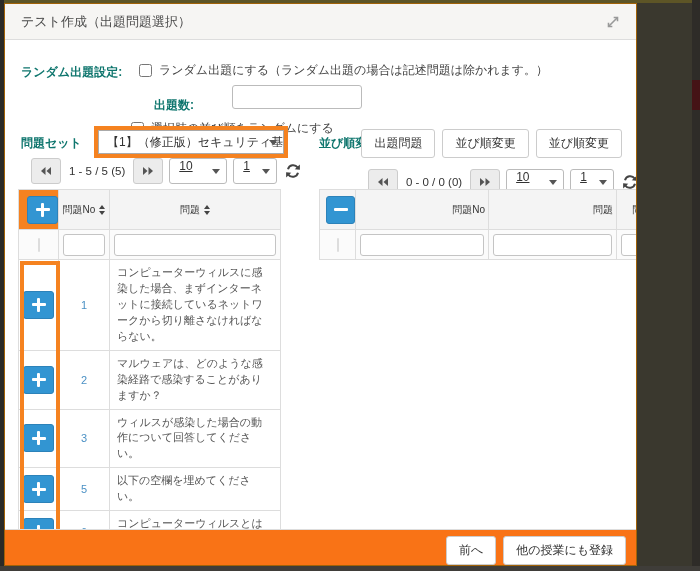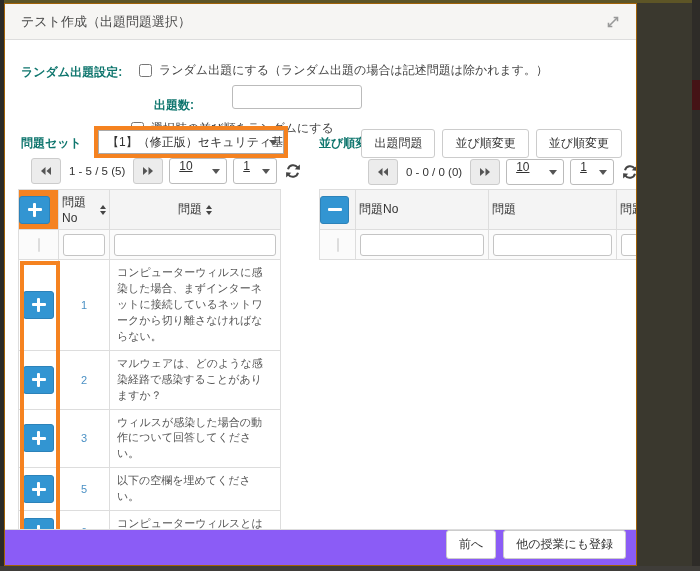--- a/index.html
+++ b/index.html
@@ -52,36 +52,36 @@
   .caret { position:absolute; right:6px; top:50%; margin-top:-2px; width:0; height:0;
     border-left:4px solid transparent; border-right:4px solid transparent; border-top:5px solid #555; }
   .main-label { position:absolute; left:314px; top:95px; }
   .action-btns { position:absolute; right:14px; top:89px; display:flex; gap:7px; }
   .btn { background:#fff; border:1px solid #ccc; border-radius:3px; padding:5px 12px;
     font-size:12px; color:#333; cursor:pointer; font-family:inherit; }
 
   
   .pager { position:absolute; display:flex; align-items:center; gap:6px; height:26px; }
   .pager-left { left:26px; top:118px; }
-  .pager-right { left:314px; top:119px; width:368px; justify-content:center; }
+  .pager-right { left:314px; top:129px; width:368px; justify-content:center; }
   .pg-btn { width:30px; height:26px; background:#ececec; border:1px solid #ccc; border-radius:3px;
     display:flex; align-items:center; justify-content:center; cursor:pointer; }
   .pg-text { font-size:11.5px; color:#333; padding:0 2px; }
   .pg-select { height:26px; background:#fff; border:1px solid #bbb; border-radius:3px;
     display:flex; padding:0 26px 0 9px; position:relative; font-size:12px; cursor:pointer;text-decoration:underline; }
   .pg-select.w1 { width:58px; } .pg-select.w2 { width:44px; }
   .refresh { width:16px; height:16px; cursor:pointer; margin-left:2px; }
 
   
   table { border-collapse:collapse; table-layout:fixed; font-size:11px; }
   .tbl { position:absolute; top:149px; }
   .tbl-right { left:314px; width:368px; }
   th, td { border:1px solid #ddd; }
-  th { background:#f4f4f4; font-weight:normal; color:#333; text-align:left;
-       height:40px; padding:2px 3px; font-size:12px; }
+  th { background:#f4f4f4; font-weight:normal; color:#333; text-align:right;
+       height:40px; padding:2px 3px; font-size:10px; }
   .filter-cell { background:#fbfbfb; height:30px; padding:3px 4px; text-align:center; }
   .filter-input { width:100%; height:22px; border:1px solid #c4c4c4; border-radius:3px; padding:0 4px; font-size:11px; }
   .filter-btn { width:26px; height:21px; background:#efefef; border:1px solid #ddd; border-radius:3px; }
   .filter-select { height:22px; background:#fff; border:1px solid #c4c4c4; border-radius:3px;
     position:relative; cursor:pointer; }
   .cell-no { text-align:center; color:#4a90c4; font-size:11px; }
   .cell-q { color:#555; padding:5px 7px; line-height:1.45; text-align:left; }
   .cell-btn { text-align:center; padding:4px 0; }
 
   .bbtn { width:31px; height:28px; border-radius:3px; border:1px solid #2c82b9; cursor:pointer;
@@ -97,22 +97,22 @@
   .tbl-wrap-left { position:absolute; left:13px; top:149px; width:263px; }
   .tbl-wrap-left table { width:100%; }
 
   .sort { display:inline-flex; flex-direction:column; gap:2px; vertical-align:middle; margin-left:4px; }
   .sort i { width:0; height:0; border-left:3.5px solid transparent; border-right:3.5px solid transparent; display:block; }
   .sort .up { border-bottom:4.5px solid #444; }
   .sort .dn { border-top:4.5px solid #444; }
   .th-flex { display:flex; align-items:center; justify-content:center; }
 
   
-  .footer { flex:0 0 36px; background:#8b5cf6; border-top:1px solid #ddd;
-    display:flex; align-items:flex-start; justify-content:flex-end; gap:7px; padding:0 10px; }
+  .footer { flex:0 0 36px; background:#f97316; border-top:1px solid #ddd;
+    display:flex; align-items:flex-end; justify-content:flex-end; gap:7px; padding:0 10px; }
 </style>
 </head>
 <body>
 
 <div class="screen">
   <div class="frame-top"></div>
   <div class="frame-left"></div>
   <div class="frame-right"></div>
   <div class="frame-red"></div>
   <div class="frame-bottom"></div>

